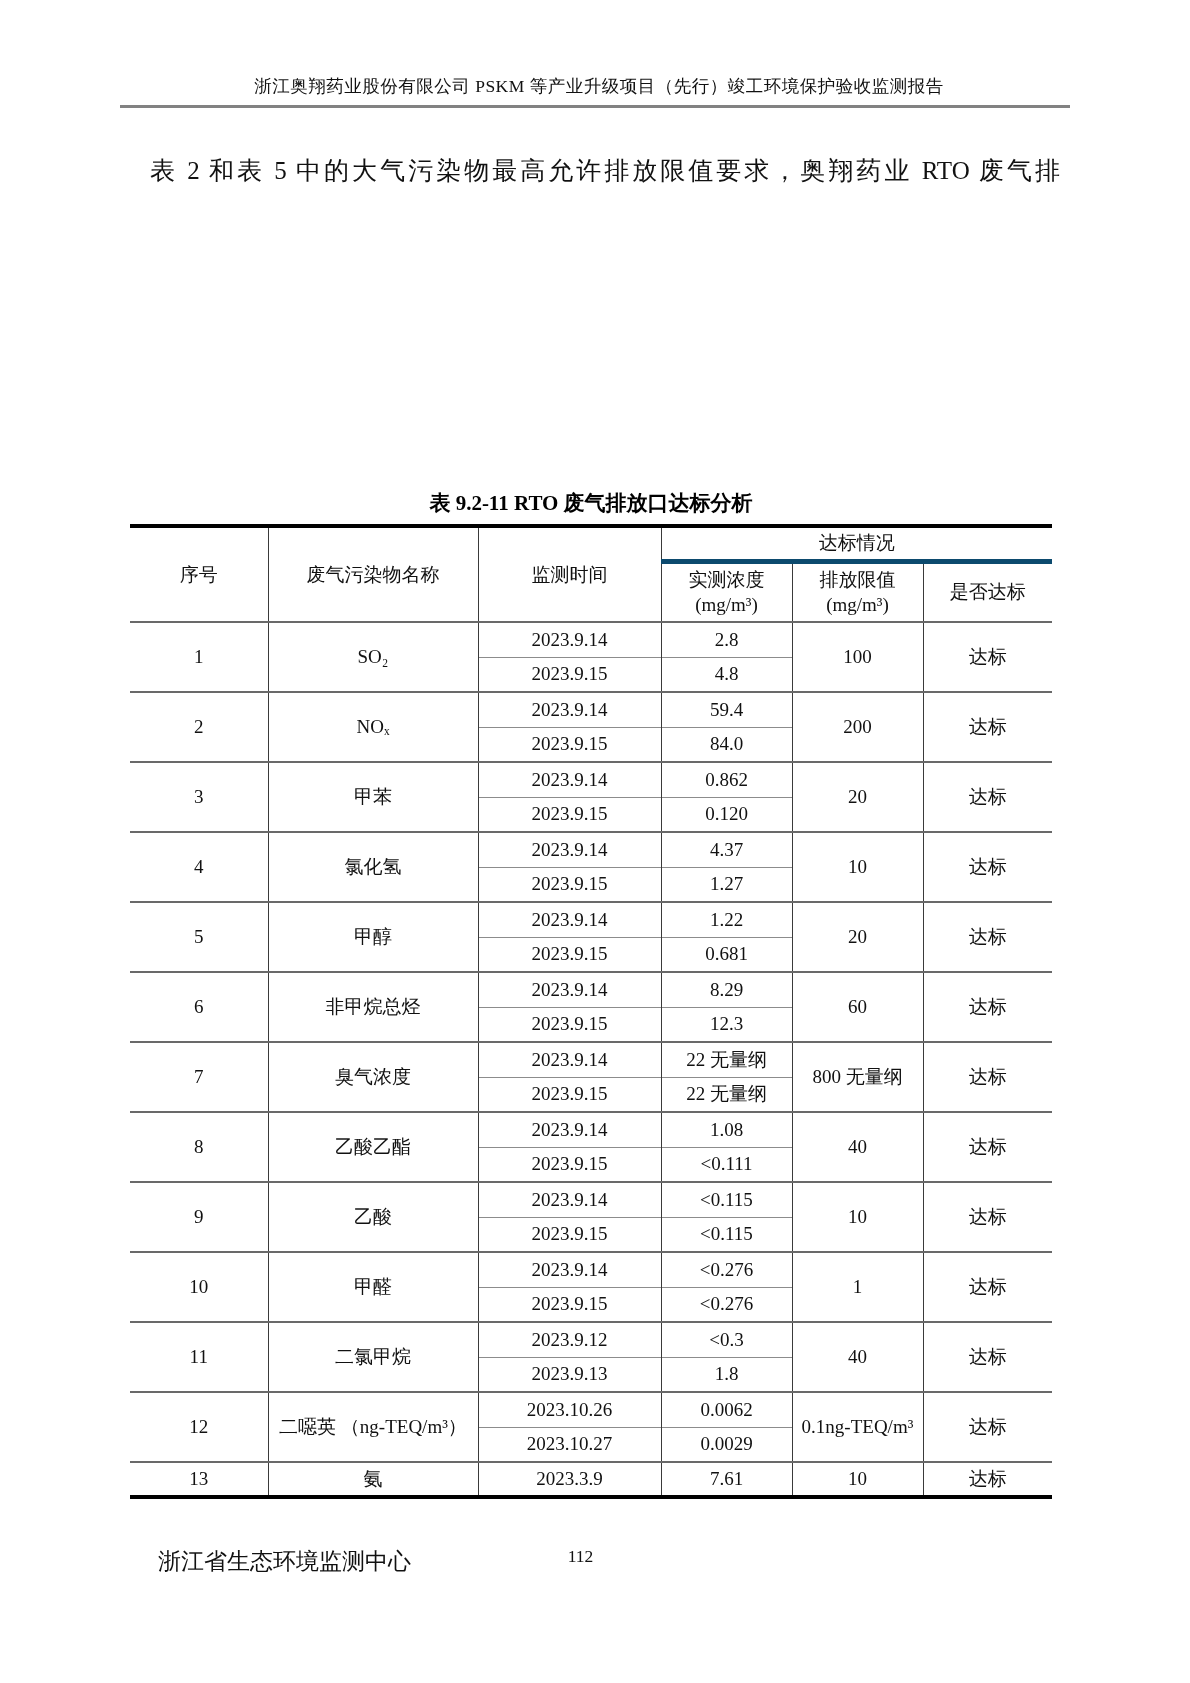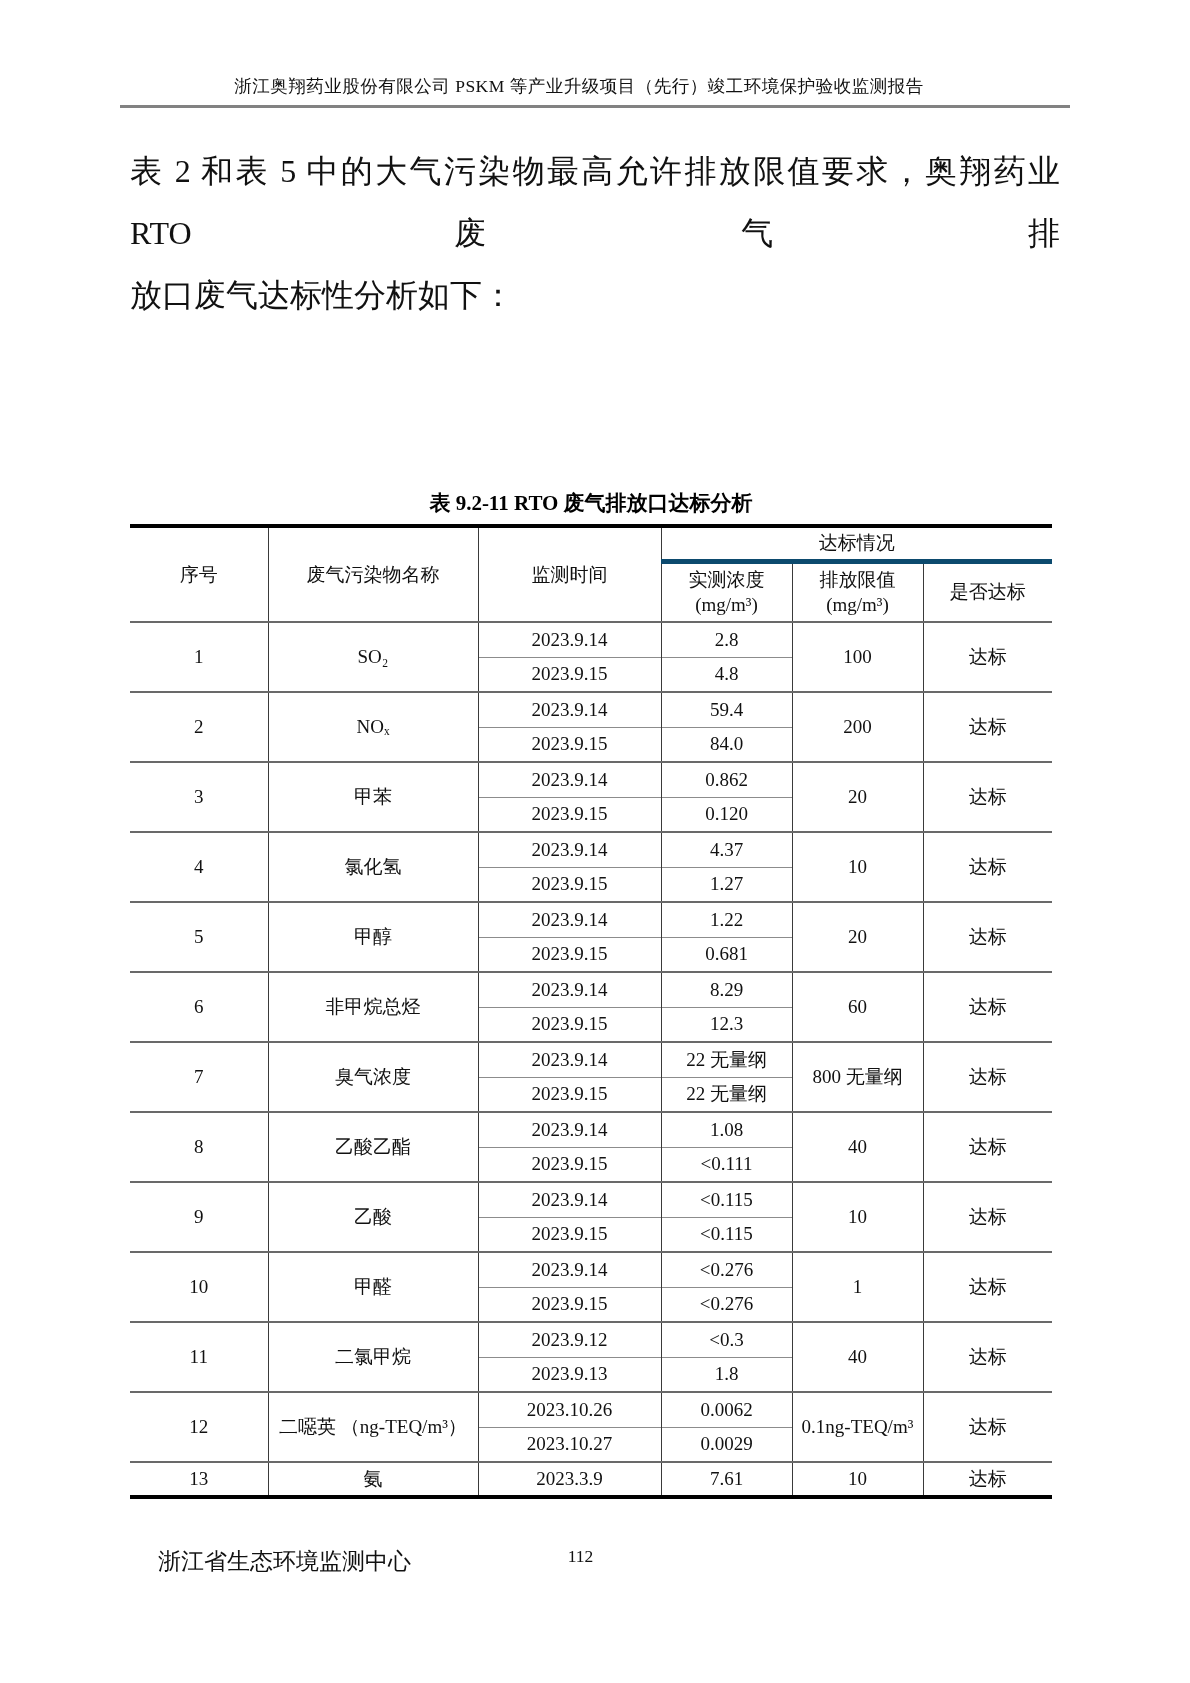--- a/index.html
+++ b/index.html
@@ -8,40 +8,41 @@
     position: relative;
     width: 1190px;
     height: 1683px;
     background: #ffffff;
     font-family: "Liberation Serif", "DejaVu Serif", serif;
     color: #1a1a1a;
     overflow: hidden;
   }
   .running-header {
     position: absolute;
-    top: 74px; left: 104px; width: 950px;
+    top: 74px; left: 124px; width: 950px;
     text-align: center;
     font-size: 17.5px;
     letter-spacing: 0.5px;
     color: #111;
   }
   .header-rule {
     position: absolute;
     top: 105px; left: 120px; width: 950px; height: 3px;
     background: #828282;
   }
   .body-paragraph {
     position: absolute;
     top: 140px; left: 130px; width: 930px;
   }
   .para-line {
-    font-size: 32px;
+    font-size: 25px;
     line-height: 62px;
     white-space: normal;
     color: #111;
+    margin-left: 20px;
   }
   .para-line.just { text-align: justify; text-align-last: justify; }
   .table-title {
     position: absolute;
     top: 489px; left: 130px; width: 922px;
     text-align: center;
     font-weight: bold;
     font-size: 21px;
     color: #000;
   }
@@ -94,21 +95,20 @@
 <body>
 
 <div class="page">
 
   <div class="running-header">浙江奥翔药业股份有限公司 PSKM 等产业升级项目（先行）竣工环境保护验收监测报告</div>
 
   <div class="header-rule"></div>
 
   <div class="body-paragraph">
     <div class="para-line just">表 2 和表 5 中的大气污染物最高允许排放限值要求，奥翔药业 RTO 废气排</div>
-    <div class="para-line">放口废气达标性分析如下：</div>
   </div>
 
   <div class="table-title">表 9.2-11 RTO 废气排放口达标分析</div>
 
   <table class="ctable">
     <colgroup>
       <col style="width:138px">
       <col style="width:210px">
       <col style="width:183px">
       <col style="width:131px">

